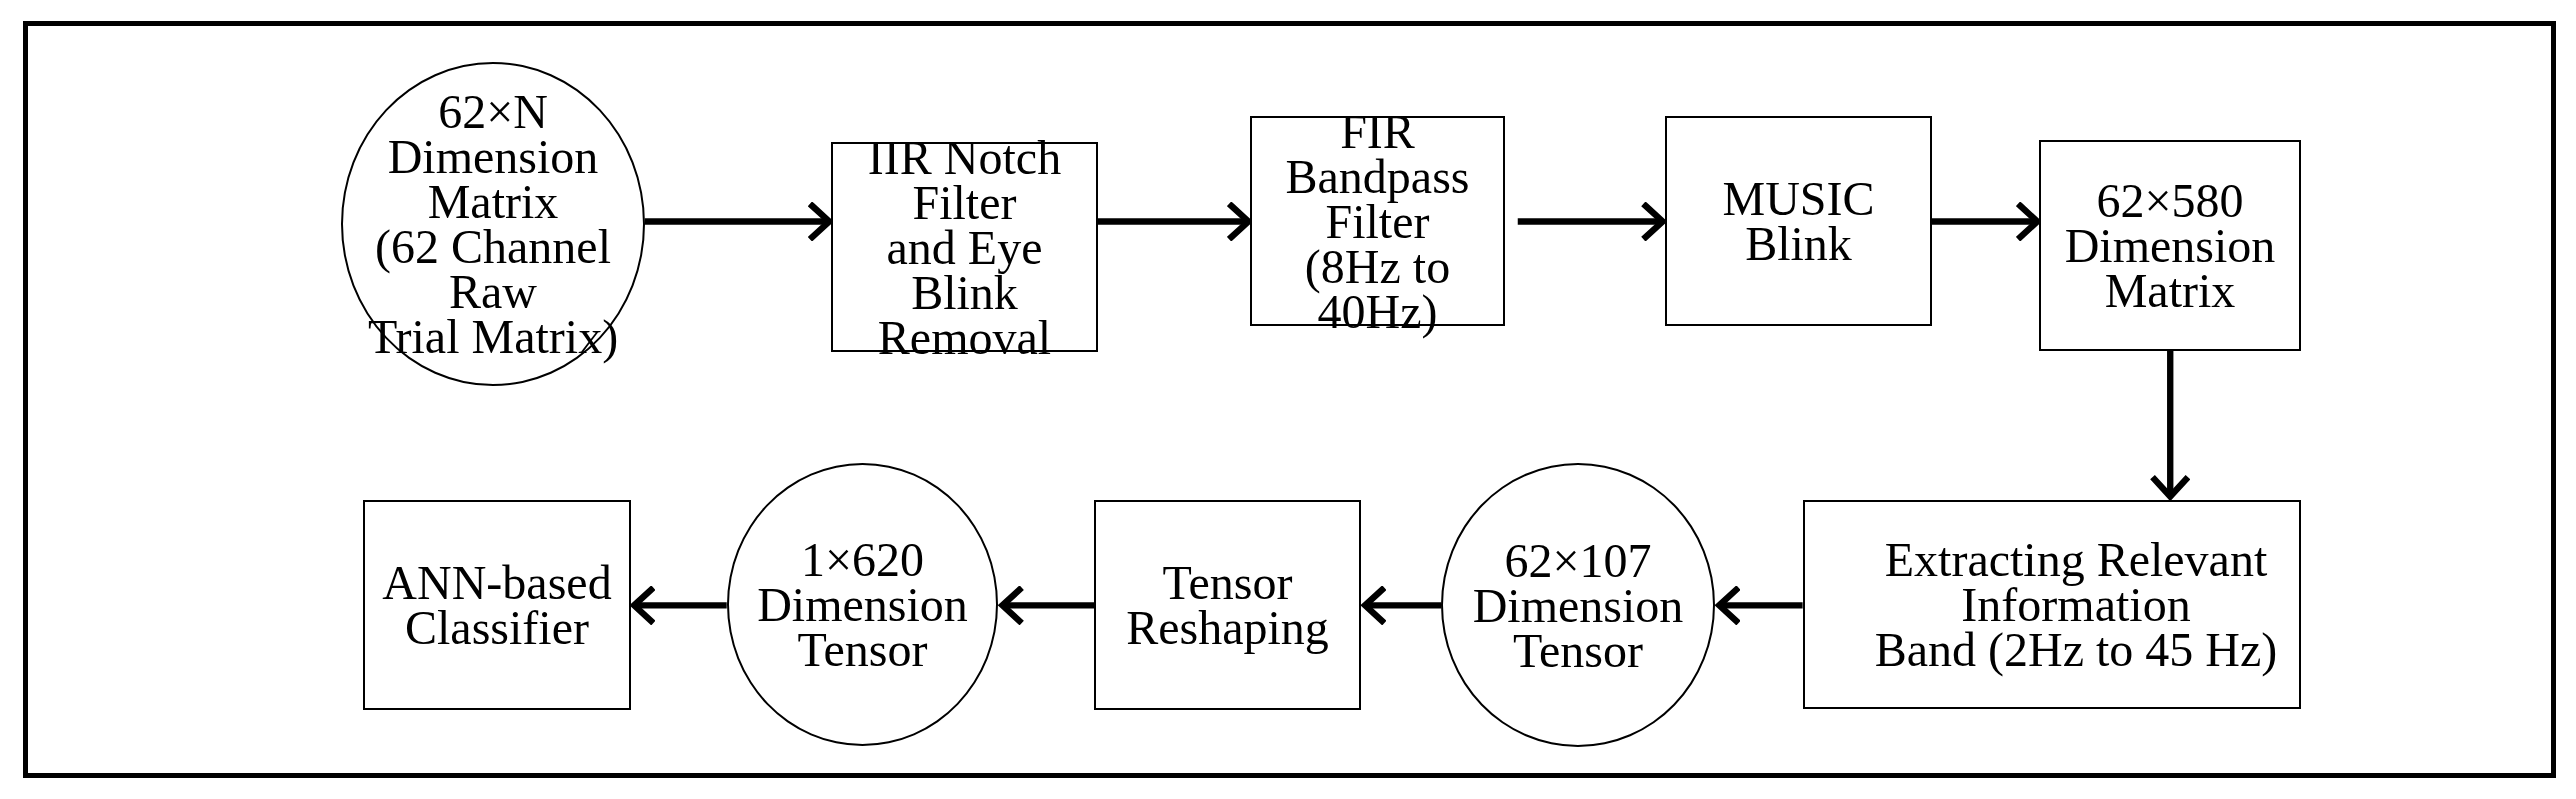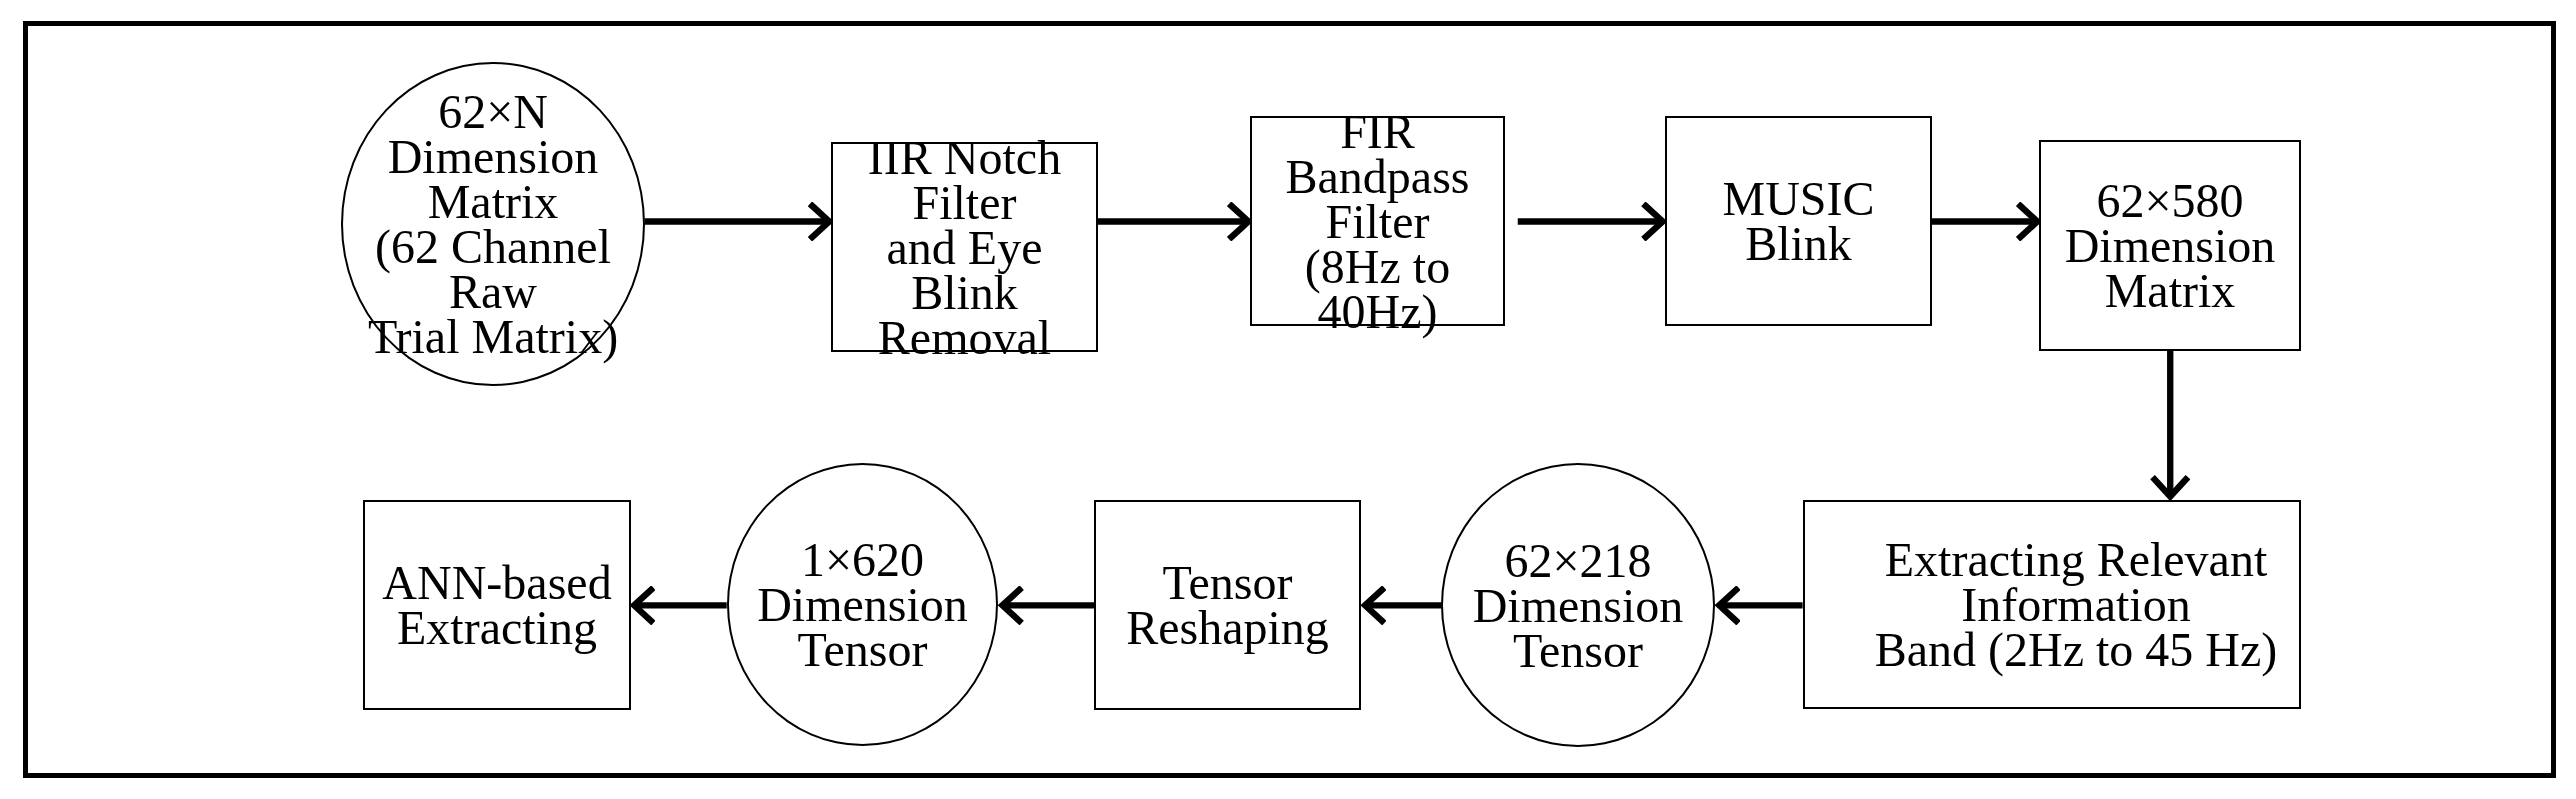--- a/index.html
+++ b/index.html
@@ -86,35 +86,35 @@
 Dimension
 Matrix</span>
   </div>
 
   <div id="n-extract" class="node rect">
     <span class="lbl">Extracting Relevant Information
 Band (2Hz to 45 Hz)</span>
   </div>
 
   <div id="n-t124" class="node ellipse">
-    <span class="lbl">62×218
+    <span class="lbl">62×107
 Dimension
 Tensor</span>
   </div>
 
   <div id="n-reshape" class="node rect">
     <span class="lbl">Tensor
 Reshaping</span>
   </div>
 
   <div id="n-t620" class="node ellipse">
     <span class="lbl">1×620
 Dimension
 Tensor</span>
   </div>
 
   <div id="n-ann" class="node rect">
     <span class="lbl">ANN-based
-Extracting</span>
+Classifier</span>
   </div>
 
 </div>
 
 
 </body></html>

